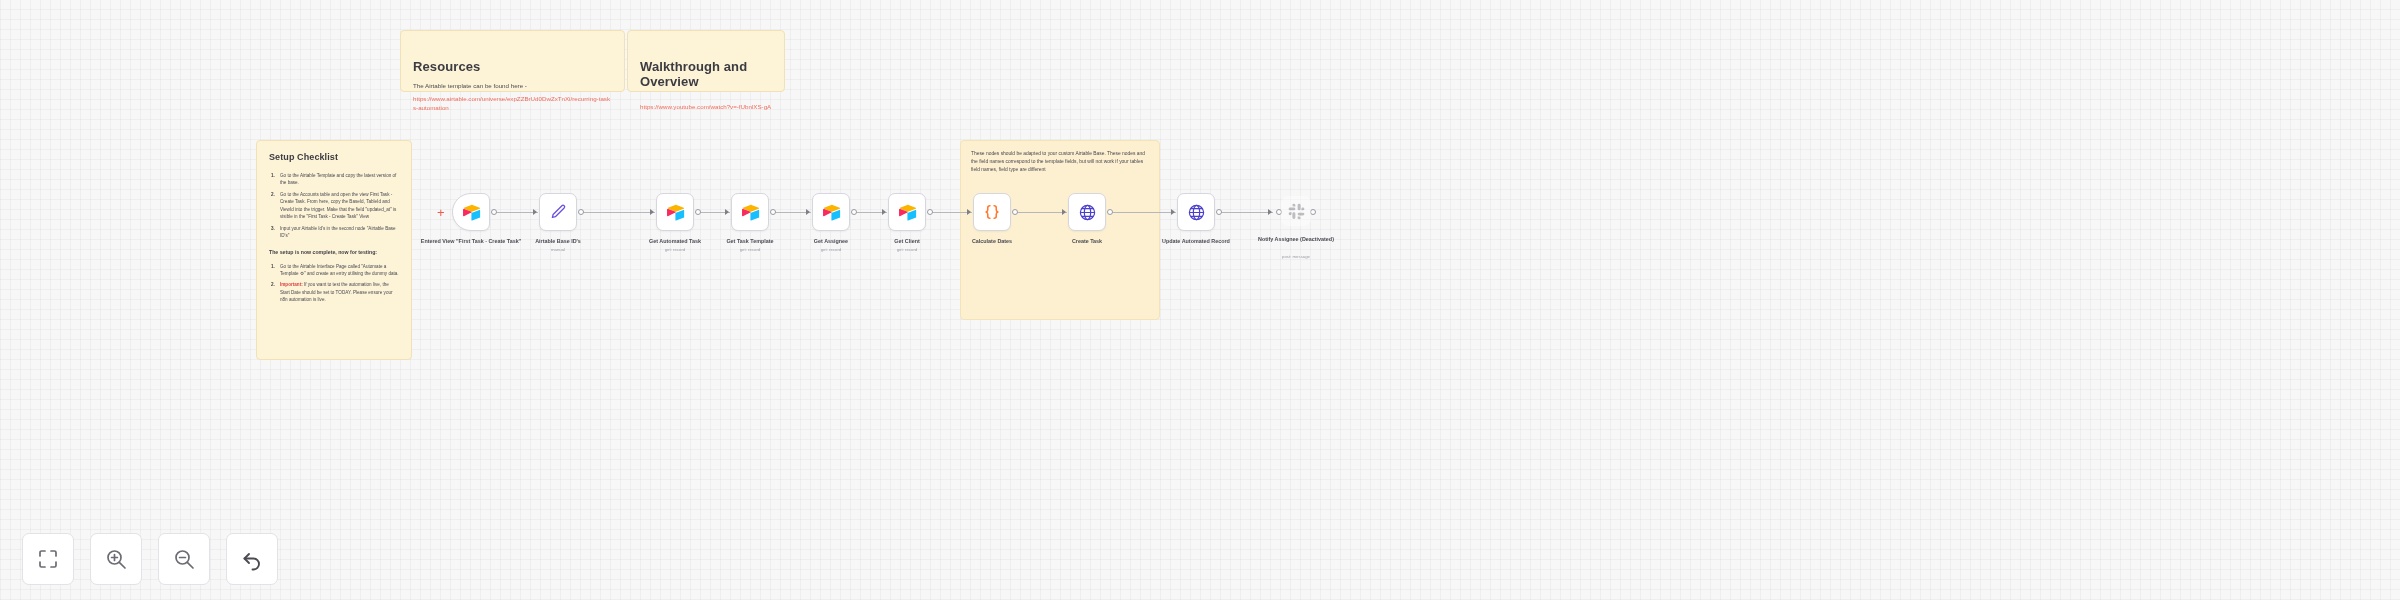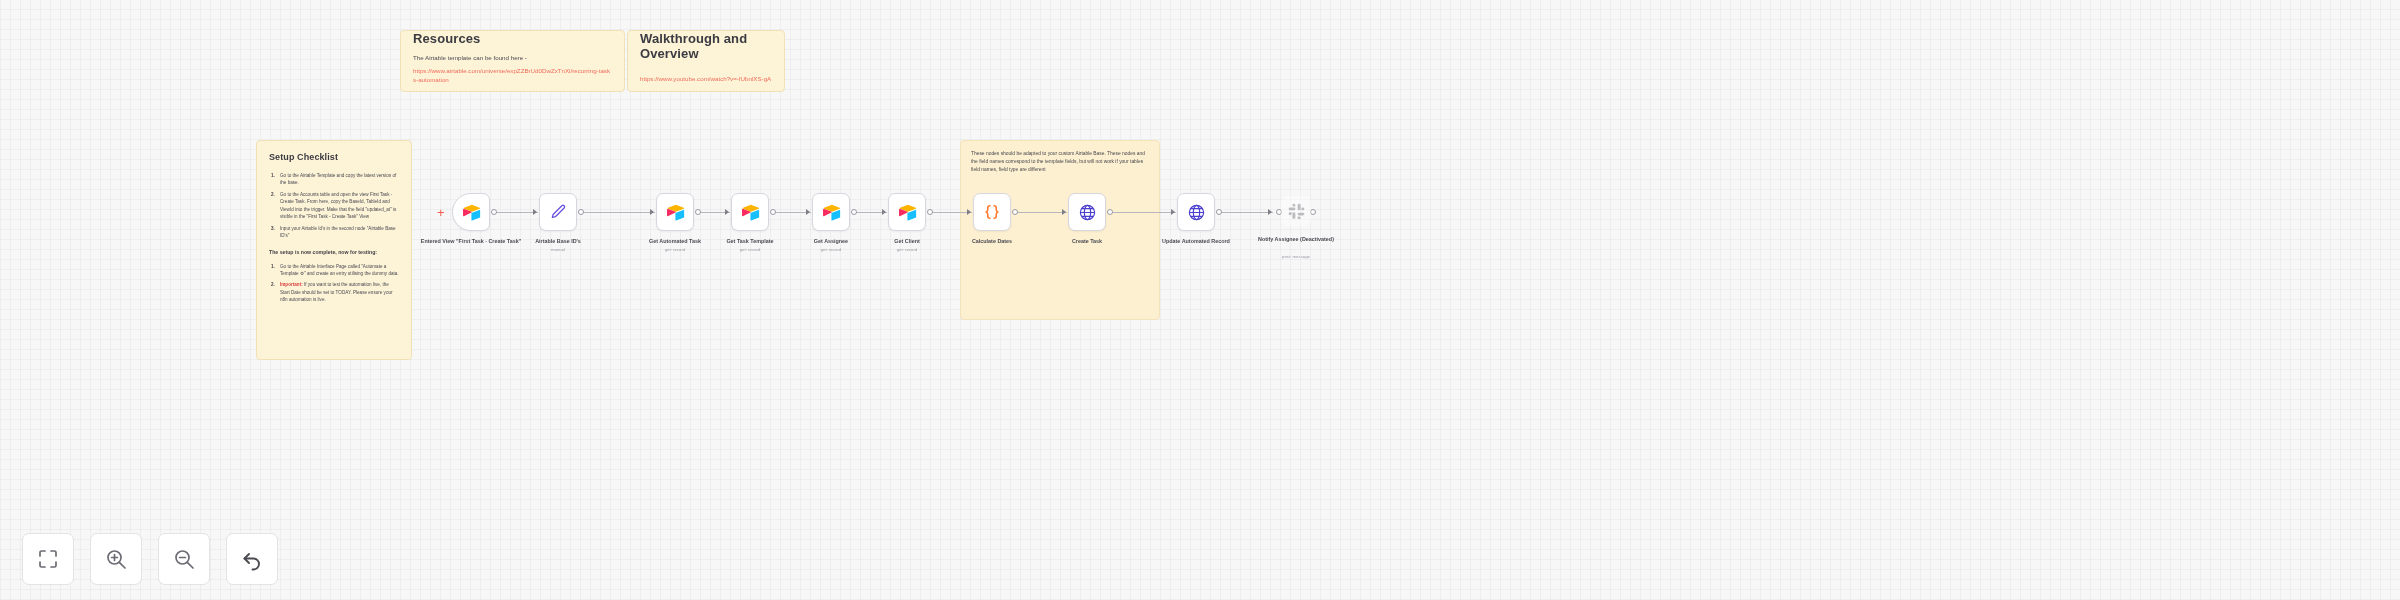--- a/index.html
+++ b/index.html
@@ -16,21 +16,21 @@
       repeating-linear-gradient(0deg, rgba(0,0,0,0.035) 0 1px, transparent 1px 10px),
       repeating-linear-gradient(90deg, rgba(0,0,0,0.035) 0 1px, transparent 1px 10px);
   }
 
   
   .sticky {
     position: absolute;
     background: #fdf3d7;
     border: 1px solid #f0e2b6;
     border-radius: 4px;
-    padding: 0 12px;
+    padding: 28px 12px;
     color: #3f3f46;
   }
   .sticky h3 {
     font-size: 13px;
     font-weight: 700;
     color: #3b3b42;
     margin-bottom: 7px;
     letter-spacing: .1px;
   }
   .sticky p { font-size: 6.2px; line-height: 1.55; color: #4b4b52; margin-bottom: 3px; }

